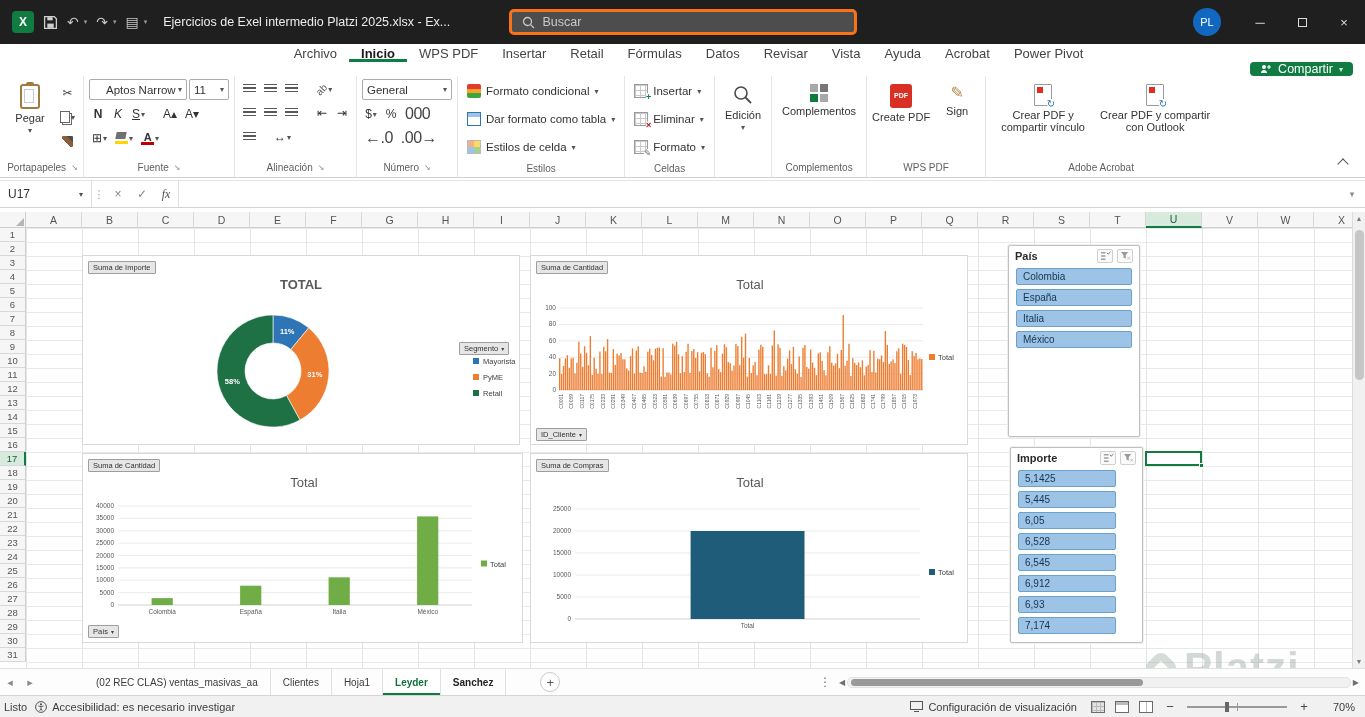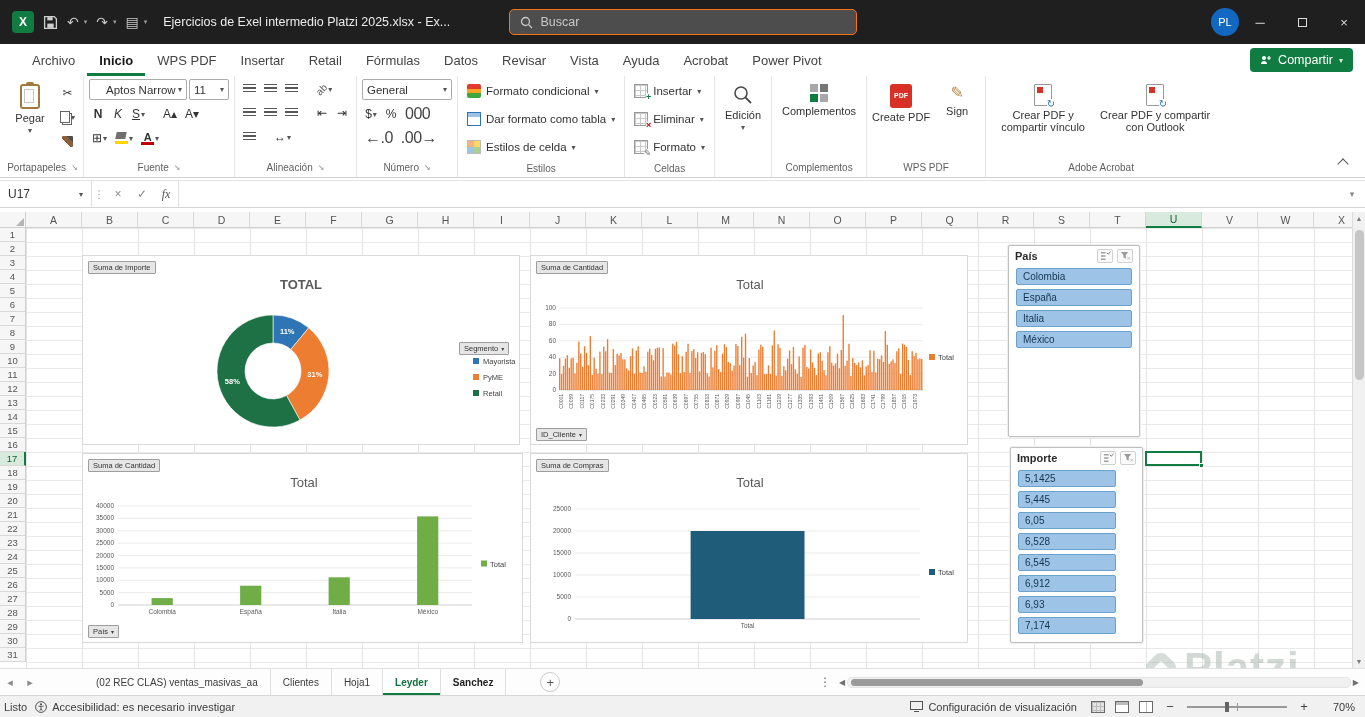--- a/index.html
+++ b/index.html
@@ -6,28 +6,28 @@
   html,body{width:1365px;height:717px;overflow:hidden;background:#fff;}
   #app{position:relative;width:1365px;height:717px;background:#fff;}
 
   
   .titlebar{position:absolute;top:0;left:0;right:0;height:44px;background:#1f1f1f;display:flex;align-items:center;color:#e8e8e8;}
   .qat{display:flex;align-items:center;gap:9px;margin-left:12px;}
   .xl-icon{width:22px;height:22px;background:#107c41;border-radius:4px;color:#fff;font-weight:bold;font-size:12px;display:flex;align-items:center;justify-content:center;}
   .qbtn{color:#c8c8c8;font-size:14px;display:flex;align-items:center;cursor:default;}
   .qchev{font-size:7px;color:#9a9a9a;margin-left:-4px;}
   .doc-title{margin-left:16px;font-size:12.5px;color:#ececec;white-space:nowrap;}
-  .searchbox{position:absolute;left:50%;top:9px;transform:translateX(-50%);width:348px;height:26px;background:#4d4d4d;border:1px solid #f97316;border-radius:5px;display:flex;align-items:center;gap:8px;padding-left:10px;color:#c9c9c9;font-size:12.5px;}
+  .searchbox{position:absolute;left:50%;top:9px;transform:translateX(-50%);width:348px;height:26px;background:#4d4d4d;border:3px solid #f97316;border-radius:5px;display:flex;align-items:center;gap:8px;padding-left:10px;color:#c9c9c9;font-size:12.5px;}
   .tb-right{margin-left:auto;display:flex;align-items:center;height:100%;}
-  .avatar{width:28px;height:28px;border-radius:50%;background:#1267c1;color:#fff;font-size:11px;display:flex;align-items:center;justify-content:center;}
+  .avatar{width:28px;height:28px;border-radius:50%;background:#1267c1;color:#fff;font-size:11px;display:flex;align-items:center;justify-content:center;margin-right:18px;}
   .winbtn{width:42px;height:44px;display:flex;align-items:center;justify-content:center;color:#dcdcdc;font-size:13px;}
   .max-box{width:9px;height:9px;border:1px solid #dcdcdc;}
 
   
-  .ribbon-tabs-row{position:absolute;top:44px;left:12px;right:0;height:32px;background:#fff;display:flex;align-items:center;}
+  .ribbon-tabs-row{position:absolute;top:44px;left:4px;right:0;height:32px;background:#fff;display:flex;align-items:center;flex-direction:column;}
   .rtabs{display:flex;align-items:center;height:100%;padding-left:8px;}
   .rtab{padding:0 12px;height:100%;display:flex;align-items:center;font-size:13px;color:#444;white-space:nowrap;}
   .rtab.active{color:#1a1a1a;font-weight:600;box-shadow:inset 0 -3px 0 #107c41;}
   .share-btn{margin-left:auto;margin-right:12px;background:#107c41;border:none;color:#fff;border-radius:4px;height:24px;padding:0 10px;display:flex;align-items:center;gap:6px;font-size:12.5px;}
   .share-btn .chev{color:#d9ecd9;}
 
   
   .ribbon{position:absolute;top:76px;left:0;right:0;height:102px;background:#fff;border-bottom:1px solid #d1d1d1;display:flex;padding:0 2px;}
   .rgroup{display:flex;flex-direction:column;border-right:1px solid #e6e6e6;padding:3px 5px 0;}
   .gcontent{display:flex;gap:4px;height:80px;align-items:flex-start;}

